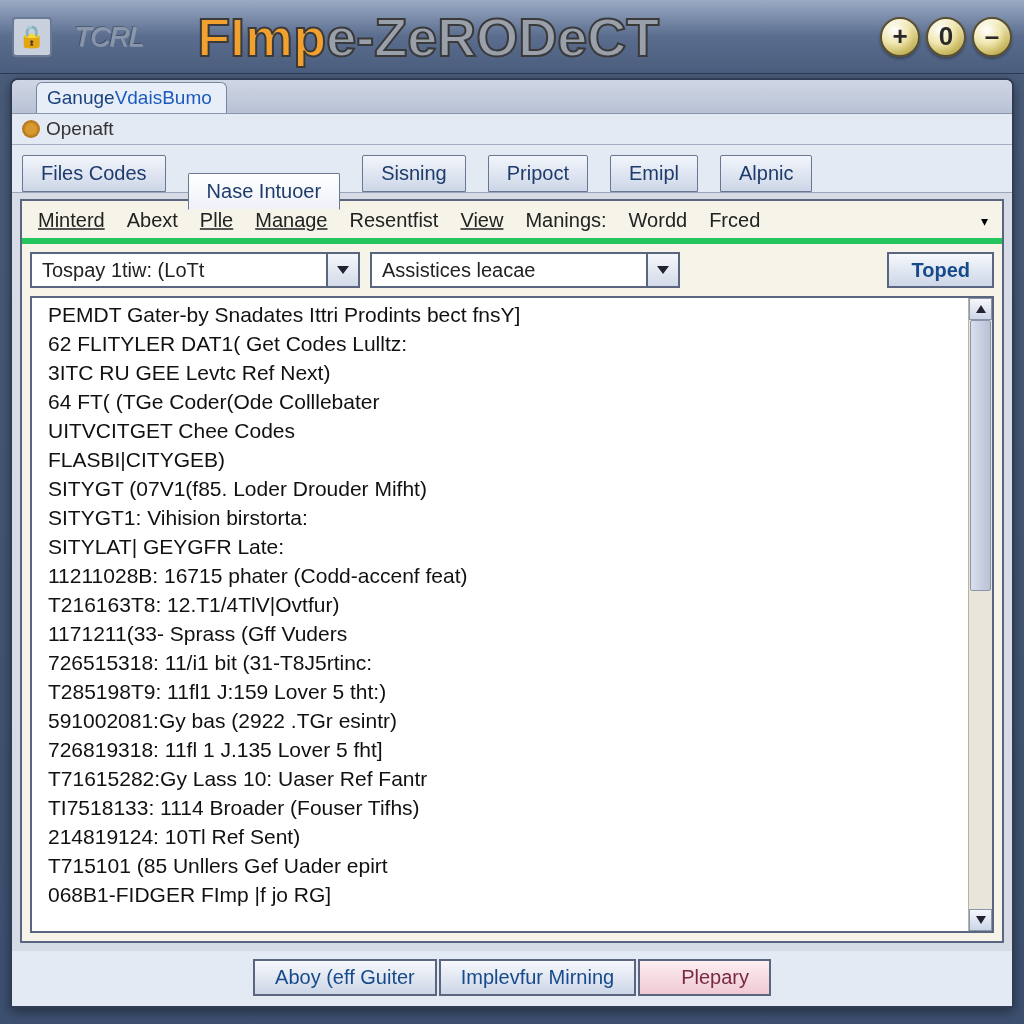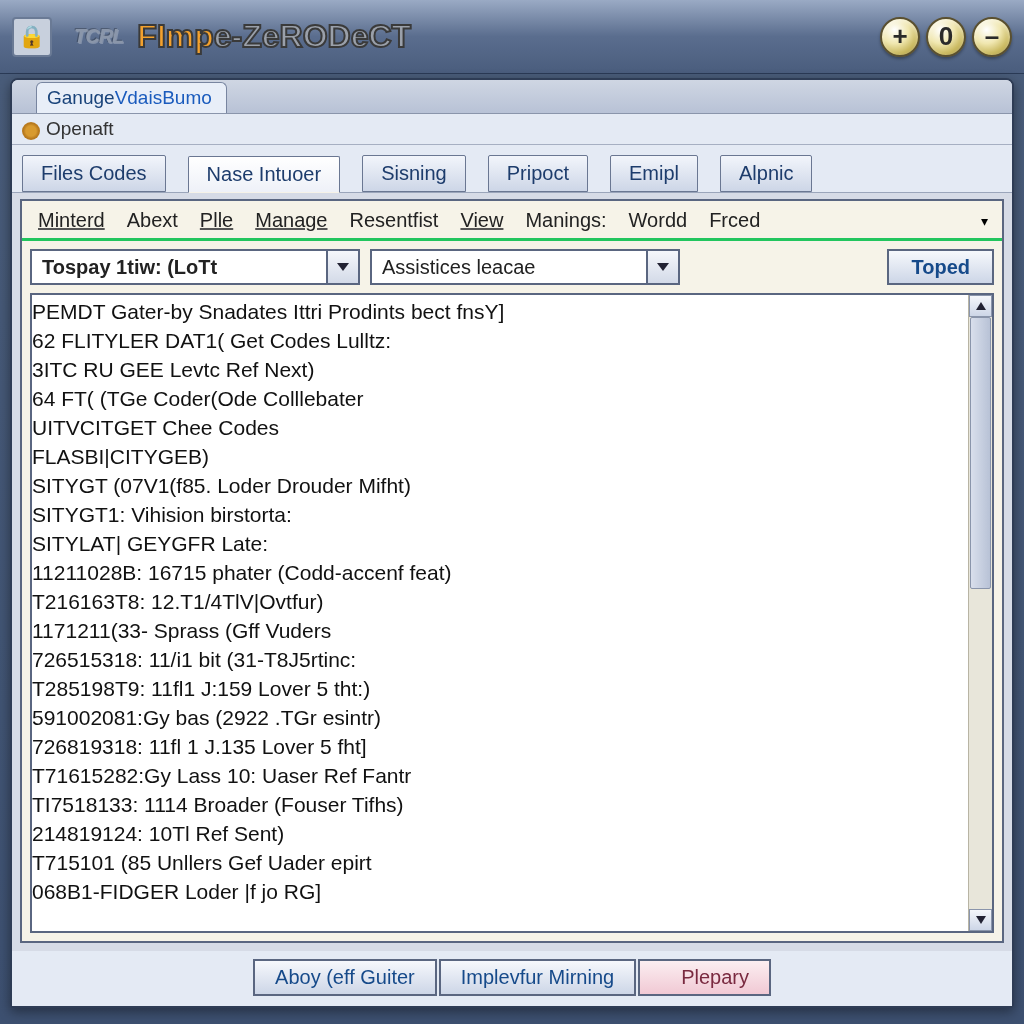--- a/index.html
+++ b/index.html
@@ -25,32 +25,33 @@
     border: 2px solid #6a7a95;
     border-radius: 4px;
     margin-right: 8px;
     display: flex; align-items: center; justify-content: center;
     font-size: 22px; color: #445;
   }
   .title-emblem {
     padding: 2px 14px;
     color: #8a96aa;
     font-style: italic;
-    font-weight: bold;
+    font-weight: normal;
     letter-spacing: -1px;
-    font-size: 20px;
+    font-size: 28px;
     text-shadow: 1px 1px 0 rgba(255,255,255,.25), -1px -1px 0 rgba(0,0,0,.25);
   }
   .title-text {
     flex: 0 0 auto;
-    font-size: 32px;
+    font-size: 54px;
     font-weight: 900;
     letter-spacing: 0px;
     font-family: "Arial Black", Impact, sans-serif;
     white-space: nowrap;
+    margin-left: 40px;
     -webkit-text-stroke: 2px #3a3a3a;
   }
   .title-text .seg1 { color: #f3a12e; }
   .title-text .seg2 { color: #9aa0aa; }
   .title-spacer { flex: 1; }
   .title-buttons { display: flex; gap: 6px; }
   .round-btn {
     width: 40px; height: 40px; border-radius: 50%;
     background: radial-gradient(circle at 35% 30%, #fff, #f0e7b0 40%, #c9b85e 70%, #8a7a2e);
     border: 2px solid #5a5030;
@@ -94,21 +95,21 @@
     cursor: pointer;
   }
   .win-tab .hl { color: #1a5bbd; }
   .win-tab .hl2 { color: #1a5bbd; }
   .win-subtitle {
     background: #e4eaf4;
     border-bottom: 1px solid #a6afc2;
     padding: 4px 10px;
     font-size: 19px;
     color: #333;
-    display: flex; align-items: flex-end; gap: 6px;
+    display: flex; align-items: center; gap: 6px;
   }
   .gear {
     width: 18px; height: 18px; display: inline-block;
     background: radial-gradient(circle, #d89a2e 40%, #b87a1e 60%);
     border-radius: 50%;
     position: relative;
   }
 
   
   .tabstrip {
@@ -126,39 +127,39 @@
     font-size: 20px;
     color: #1d3c6c;
     cursor: pointer;
     border-radius: 2px 2px 0 0;
     margin-right: 6px;
     white-space: nowrap;
   }
   .tab.active {
     background: linear-gradient(to bottom, #ffffff, #eef1f8);
     border-bottom: 1px solid #f6f3e8;
-    position: relative; top: 1px;
+    position: relative; top: 18px;
   }
 
   
   .panel {
     flex: 1;
     margin: 6px 8px 8px 8px;
     background: #f6f3e8;
     border: 2px solid #5a6680;
     display: flex;
     flex-direction: column;
     min-height: 0;
   }
 
   .menubar {
     display: flex;
     gap: 6px;
     padding: 6px 8px 4px 8px;
-    border-bottom: 3px solid #22c55e;
+    border-bottom: 6px solid #22c55e;
     font-size: 20px;
     align-items: center;
   }
   .menuitem {
     padding: 2px 8px;
     cursor: pointer;
     color: #222;
     white-space: nowrap;
   }
   .menuitem.u { text-decoration: underline; text-decoration-color: #555; }
@@ -214,21 +215,21 @@
     border: 2px solid #5a6680;
     background: #fff;
     display: flex;
     min-height: 0;
   }
   .list {
     flex: 1;
     overflow: hidden;
     font-size: 21px;
     line-height: 29px;
-    padding: 2px 0;
+    padding: 2px 16px;
     font-family: Tahoma, sans-serif;
     color: #111;
     white-space: nowrap;
   }
   .scrollbar {
     width: 24px;
     background: #e8e6da;
     border-left: 1px solid #b8b4a4;
     display: flex; flex-direction: column;
   }
@@ -321,21 +322,21 @@
       <span class="menuitem u">Manage</span>
       <span class="menuitem">Resentfist</span>
       <span class="menuitem u">View</span>
       <span class="menuitem">Manings:</span>
       <span class="menuitem">Wordd</span>
       <span class="menuitem">Frced</span>
       <span class="menu-overflow">▾</span>
     </div>
 
     <div class="toolbar">
-      <div class="combo" style="flex:0 0 330px;font-weight:bold;">
+      <div class="combo" style="flex:0 0 330px;">
         <span class="combo-text">Tospay 1tiw: (LoTt</span>
         <div style="flex:1"></div>
         <div class="combo-arrow">
           <svg viewBox="0 0 14 10">
               <polygon points="1,1 13,1 7,9" fill="#223"></polygon>
             </svg>
         </div>
       </div>
       <div class="combo" style="flex:0 0 310px;">
         <span class="combo-text">Assistices leacae</span>
@@ -365,21 +366,21 @@
           <div>T216163T8: 12.T1/4TlV|Ovtfur)</div>
           <div>1171211(33- Sprass (Gff Vuders</div>
           <div>726515318: 11/i1 bit (31-T8J5rtinc:</div>
           <div>T285198T9: 11fl1 J:159 Lover 5 tht:)</div>
           <div>591002081:Gy bas (2922 .TGr esintr)</div>
           <div>726819318: 11fl 1 J.135 Lover 5 fht]</div>
           <div>T71615282:Gy Lass 10: Uaser Ref Fantr</div>
           <div>TI7518133: 1114 Broader (Fouser Tifhs)</div>
           <div>214819124: 10Tl Ref Sent)</div>
           <div>T715101 (85 Unllers Gef Uader epirt</div>
-          <div>068B1-FIDGER Loder |f jo RG]</div>
+          <div>068B1-FIDGER FImp |f jo RG]</div>
         </div>
       <div class="scrollbar">
         <div class="scroll-btn">
           <svg width="10" height="8" viewBox="0 0 10 8">
               <polygon points="5,0 10,8 0,8" fill="#223"></polygon>
             </svg>
         </div>
         <div class="scroll-track">
           <div class="scroll-thumb"></div>
         </div>

